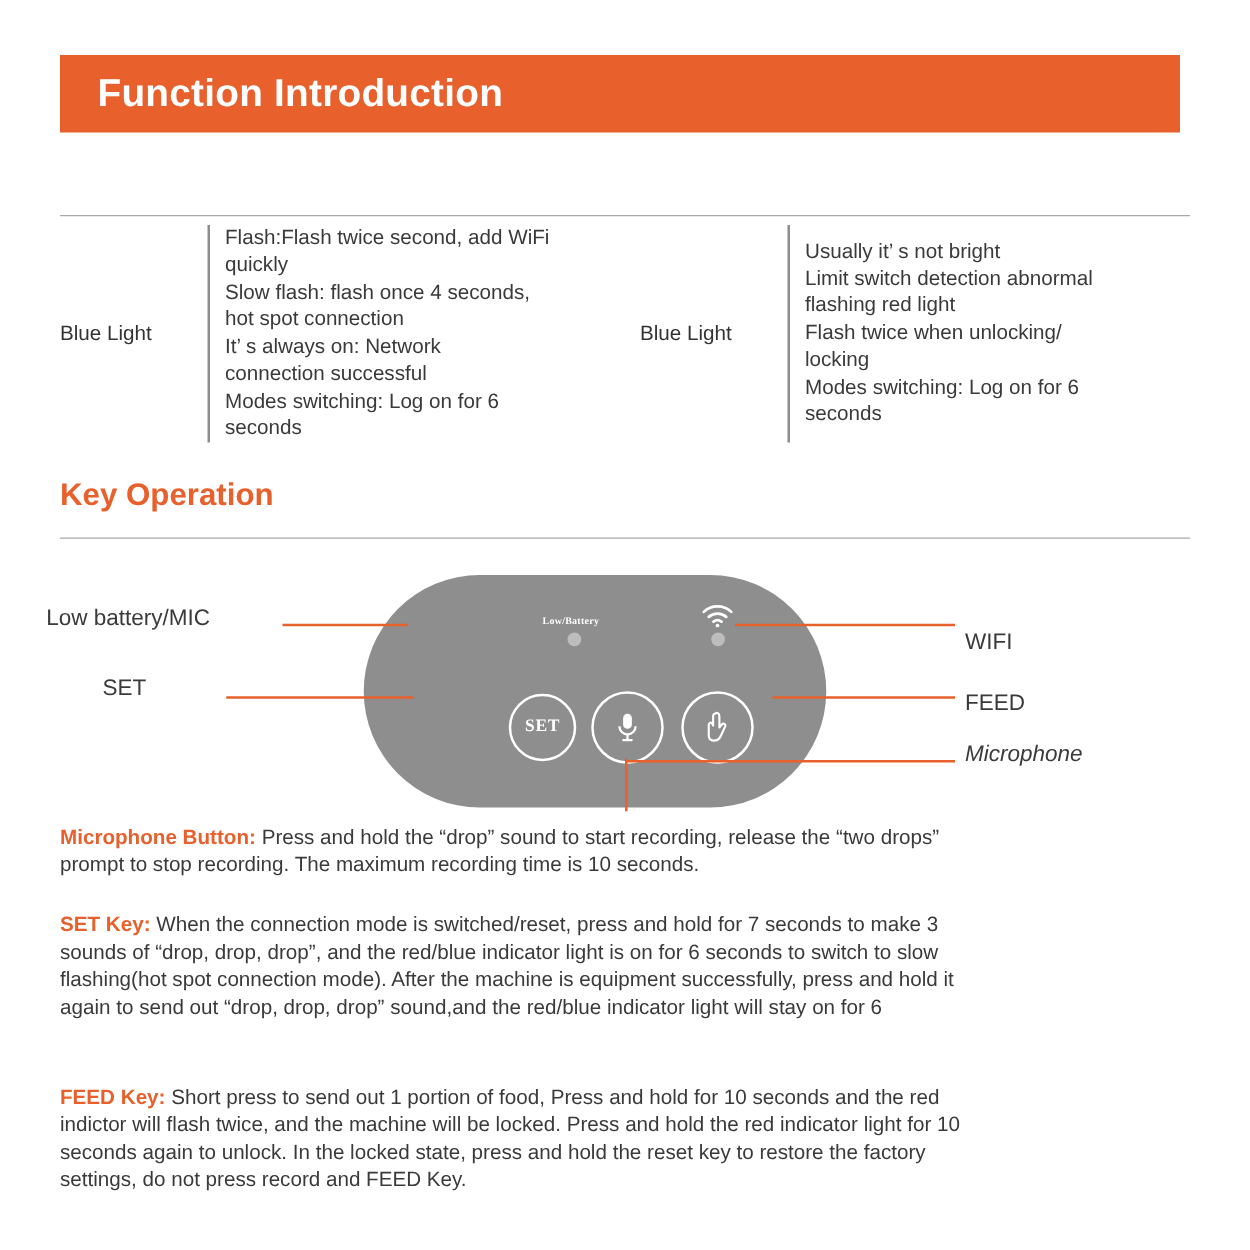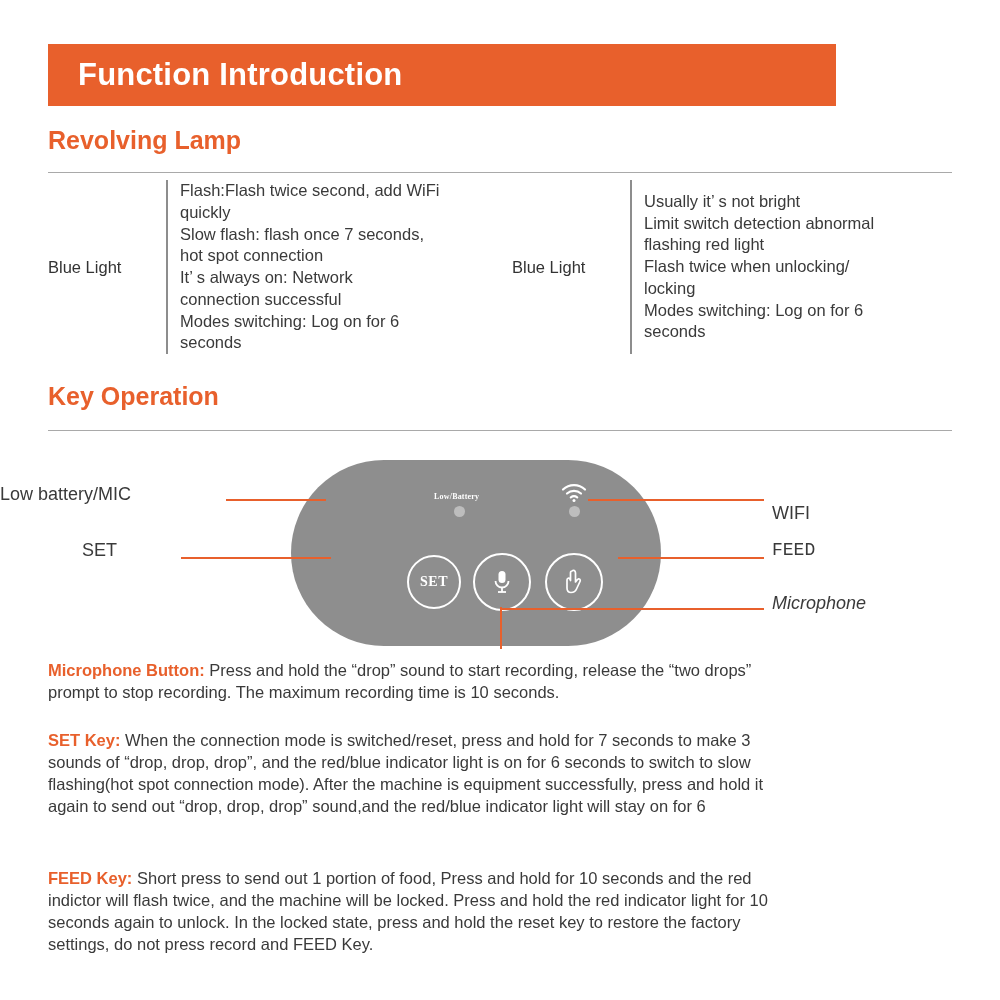--- a/index.html
+++ b/index.html
@@ -20,21 +20,21 @@
     left: 0; top: 0;
     width: 1000px;
     height: 1000px;
   }
 
   
   .banner {
     position: absolute;
     left: 48px;
     top: 44px;
-    width: 788px;
+    width: 896px;
     height: 62px;
     background: #e8602c;
     display: flex;
     align-items: center;
   }
   .banner-title {
     color: #ffffff;
     font-size: 31px;
     font-weight: bold;
     letter-spacing: 0.2px;
@@ -155,24 +155,24 @@
     font-size: 14px;
     font-weight: bold;
     letter-spacing: 0.5px;
   }
 
   .callout-label {
     position: absolute;
     font-size: 18px;
     color: #3a3a3a;
   }
-  #label-lowbattery { left: 0px;   top: 484px; }
+  #label-lowbattery { left: 0px;   top: 484px; padding-left: 37px; }
   #label-set        { left: 82px;  top: 540px; }
   #label-wifi       { left: 772px; top: 484px; margin-top: 19px; }
-  #label-feed       { left: 772px; top: 540px; font-family: Liberation Mono, monospace; }
+  #label-feed       { left: 772px; top: 552px; }
   #label-microphone { left: 772px; top: 593px; font-style: italic; }
 
   .leader {
     position: absolute;
     background: #e8602c;
   }
   .leader-h { height: 2px; }
   .leader-v { width: 2px; }
 
   
@@ -194,32 +194,31 @@
 </style>
 </head>
 <body>
 
 <div class="page">
 
   <div class="banner">
     <div class="banner-title">Function Introduction</div>
   </div>
 
-  <div class="section-title" id="revolving-lamp-title">Revolving Lamp</div>
   <div class="rule" id="rule-1"></div>
 
   <div class="lamp-table">
 
     <div class="lamp-col">
       <div class="lamp-label">Blue Light</div>
       <div class="lamp-divider"></div>
       <div class="lamp-lines">
         <div>Flash:Flash twice second, add WiFi</div>
         <div>quickly</div>
-        <div>Slow flash: flash once 7 seconds,</div>
+        <div>Slow flash: flash once 4 seconds,</div>
         <div>hot spot connection</div>
         <div>It’ s always on: Network</div>
         <div>connection successful</div>
         <div>Modes switching: Log on for 6</div>
         <div>seconds</div>
       </div>
     </div>
 
     <div class="lamp-col">
       <div class="lamp-label">Blue Light</div>

